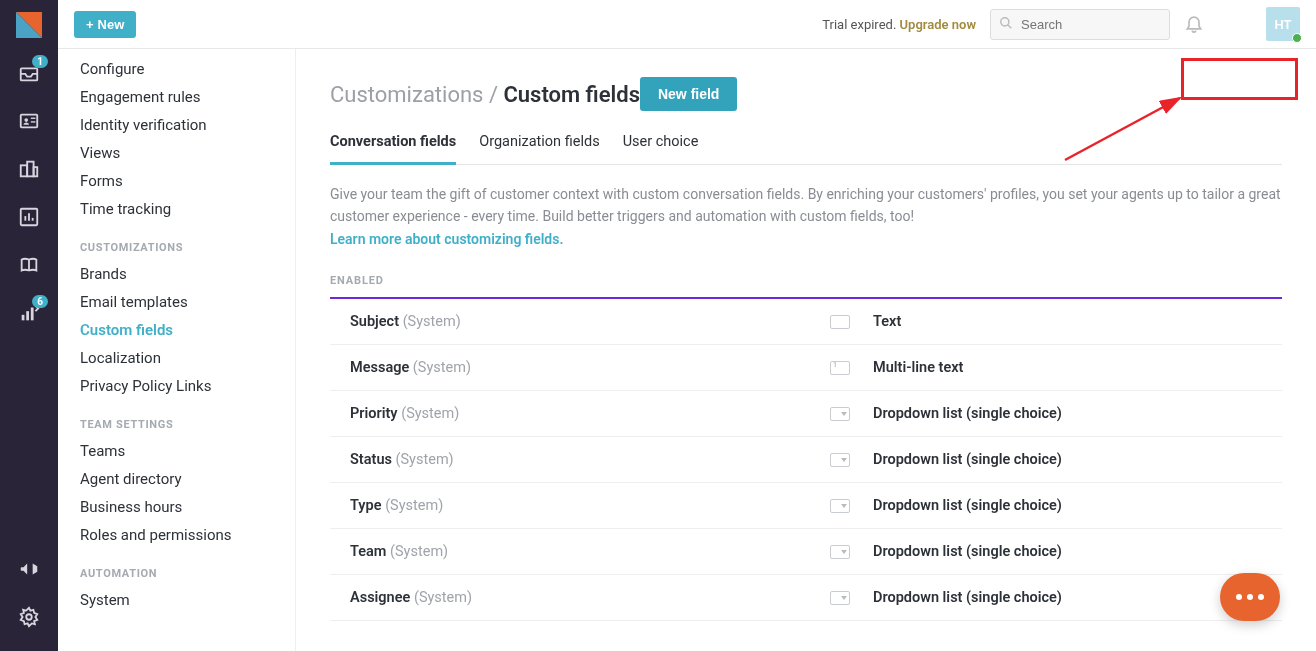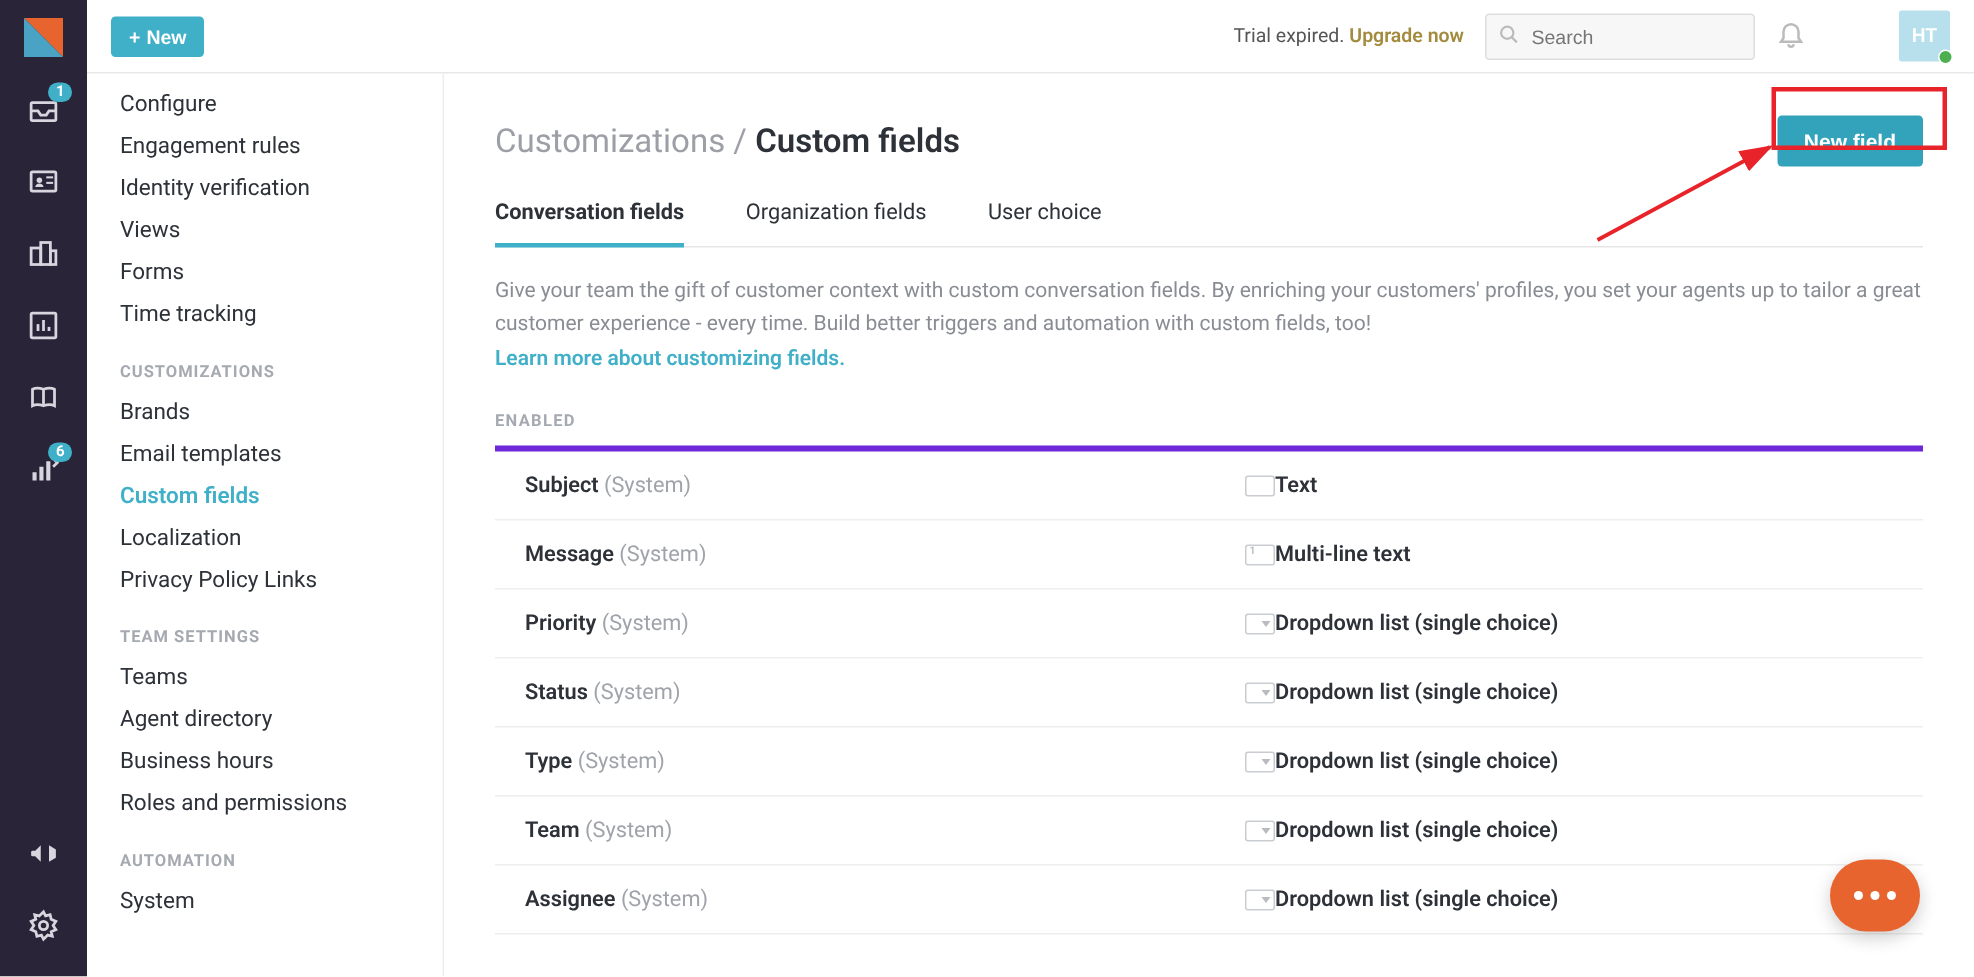--- a/index.html
+++ b/index.html
@@ -35,42 +35,42 @@
 .sidebar::-webkit-scrollbar-thumb { background: #c1c1c1; }
 .sb-item { padding: 5px 22px; font-size: 15px; color: #2d3138; cursor: pointer; }
 .sb-item.active { color: #40b0c9; font-weight: 600; }
 .sb-section { padding: 18px 22px 6px 22px; font-size: 11px; font-weight: 700; letter-spacing: 0.06em; color: #a5a9b0; text-transform: uppercase; }
 
 
 .main { position: absolute; top: 49px; left: 296px; right: 0; bottom: 0; overflow-y: auto; padding: 28px 34px; }
 .main::-webkit-scrollbar { width: 12px; }
 .main::-webkit-scrollbar-track { background: #f1f1f1; }
 .main::-webkit-scrollbar-thumb { background: #c1c1c1; }
-.page-heading { display: flex; align-items: center; justify-content: space-between; }
+.page-heading { display: flex; align-items: center; }
 .page-title { font-size: 22px; font-weight: 400; color: #9ca0a6; }
 .page-title .current { color: #2d3138; font-weight: 600; }
 .new-field-btn { background: #33a3bb; color: #fff; border: none; padding: 9px 18px; font-size: 14px; font-weight: 600; border-radius: 3px; cursor: pointer; }
 .annot { position: absolute; border: 3px solid #e8232a; pointer-events: none; }
 .arrow-annot { position: absolute; pointer-events: none; }
 
-.tabs { display: flex; gap: 41px; margin-top: 22px; border-bottom: 1px solid #e6e6e6; }
+.tabs { display: flex; gap: 23px; margin-top: 22px; border-bottom: 1px solid #e6e6e6; }
 .tab { padding: 0 0 12px 0; font-size: 14.5px; color: #2d3138; cursor: pointer; font-weight: 400; }
 .tab.active { font-weight: 700; border-bottom: 3px solid #40b0c9; margin-bottom: -1px; }
 
 .desc { margin-top: 18px; font-size: 14px; color: #898d93; line-height: 1.6; }
 .desc a { color: #40b0c9; font-weight: 600; text-decoration: none; cursor: pointer; }
 
 .section-label { margin-top: 24px; font-size: 11px; font-weight: 700; letter-spacing: 0.08em; color: #a5a9b0; text-transform: uppercase; }
 
 .field-row { display: flex; align-items: center; padding: 14px 0 14px 20px; border-bottom: 1px solid #eee; }
-.field-row:first-of-type { border-top: 4px solid #6d28d9; margin-top: 10px; }
+.field-row:first-of-type { border-top: 2px solid #6d28d9; margin-top: 10px; }
 .field-name { flex: 0 0 480px; font-size: 14.5px; }
 .field-name .fn { font-weight: 600; color: #2d3138; }
 .field-name .sys { color: #a0a4aa; }
-.field-type { display: flex; align-items: center; gap: 0; font-weight: 600; font-size: 14.5px; color: #2d3138; }
+.field-type { display: flex; align-items: center; gap: 23px; font-weight: 600; font-size: 14.5px; color: #2d3138; }
 .type-icon { width: 20px; height: 14px; border: 1px solid #c9ccd0; border-radius: 2px; display: inline-flex; align-items: center; justify-content: center; font-size: 8px; color: #b8bbc0; background: #fff; position: relative; }
 .type-icon.dropdown::after { content: ""; position: absolute; right: 2px; top: 4px; border-left: 3px solid transparent; border-right: 3px solid transparent; border-top: 4px solid #b8bbc0; }
 .type-icon.multiline::before { content: "1"; position: absolute; left: 2px; top: -1px; font-size: 7px; }
 
 
 .fab { position: absolute; right: 36px; bottom: 30px; width: 60px; height: 48px; background: #e8642f; border-radius: 24px; display: flex; align-items: center; justify-content: center; gap: 5px; cursor: pointer; box-shadow: 0 4px 12px rgba(0,0,0,.2); z-index: 50; }
 .fab span { width: 6px; height: 6px; background: #fff; border-radius: 50%; }
 </style>
 </head>
 <body>

